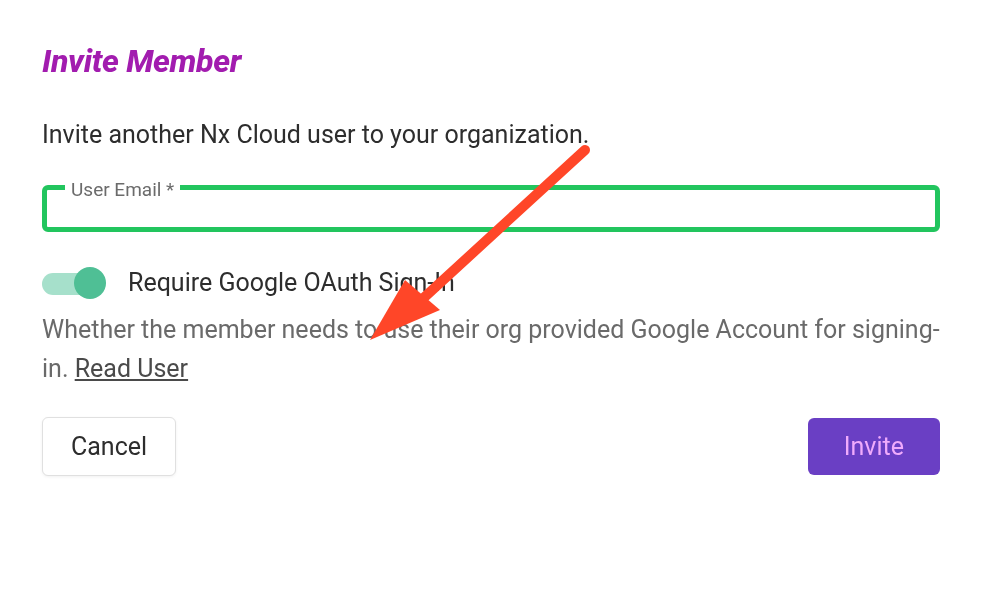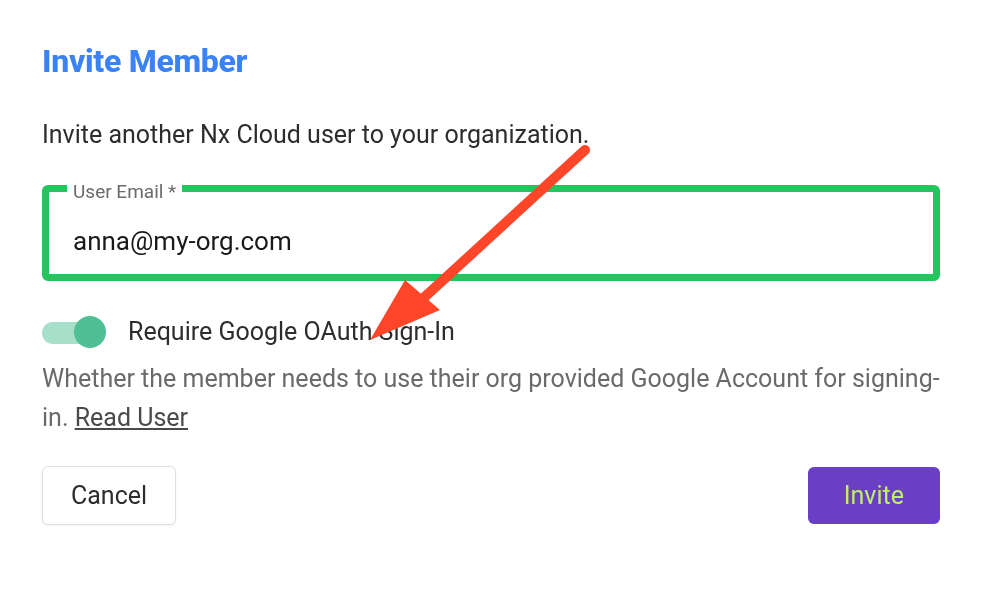--- a/index.html
+++ b/index.html
@@ -12,35 +12,36 @@
       background: #fff;
       width: 982px;
       height: 616px;
       padding: 42px 42px 0 42px;
       color: #2d2d2d;
       position: relative;
     }
     .dialog-title {
       font-size: 32px;
       font-weight: 800;
-      color: #3b82f6;
+      color: #a21caf;
       margin-bottom: 40px;
       letter-spacing: -0.3px;
+      font-style: italic;
     }
     .dialog-description {
       font-size: 25px;
       color: #2d2d2d;
       margin-bottom: 36px;
       margin-top: 30px;
     }
     .field-wrapper {
       position: relative;
-      border: 7px solid #22c55e;
+      border: 5px solid #22c55e;
       border-radius: 6px;
-      padding: 34px 24px 18px 24px;
+      padding: 19px 24px 18px 24px;
       margin-bottom: 36px;
     }
     .field-label {
       position: absolute;
       top: -12px;
       left: 18px;
       background: #fff;
       padding: 0 6px;
       font-size: 19px;
       color: #6b6b6b;
@@ -114,40 +115,39 @@
     }
     .btn-cancel {
       background: #fff;
       border: 1px solid #e0e0e0;
       color: #2d2d2d;
       box-shadow: 0 1px 3px rgba(0,0,0,0.06);
     }
     .btn-invite {
       background: #6a3fc4;
       border: none;
-      color: #bef264;
+      color: #f0abfc;
       padding: 14px 36px;
     }
     .annotation-arrow {
       position: absolute;
       top: 130px;
       left: 360px;
       pointer-events: none;
     }
   </style>
 </head>
 <body>
 
 <h1 class="dialog-title">Invite Member</h1>
 
 <p class="dialog-description">Invite another Nx Cloud user to your organization.</p>
 
 <div class="field-wrapper">
   <span class="field-label">User Email *</span>
-  <input class="field-input" type="text" value="anna@my-org.com" style="">
 </div>
 
 <div class="toggle-row">
   <div class="toggle">
     <div class="toggle-track"></div>
     <div class="toggle-thumb"></div>
   </div>
   <span class="toggle-label">Require Google OAuth Sign-In</span>
 </div>
 

